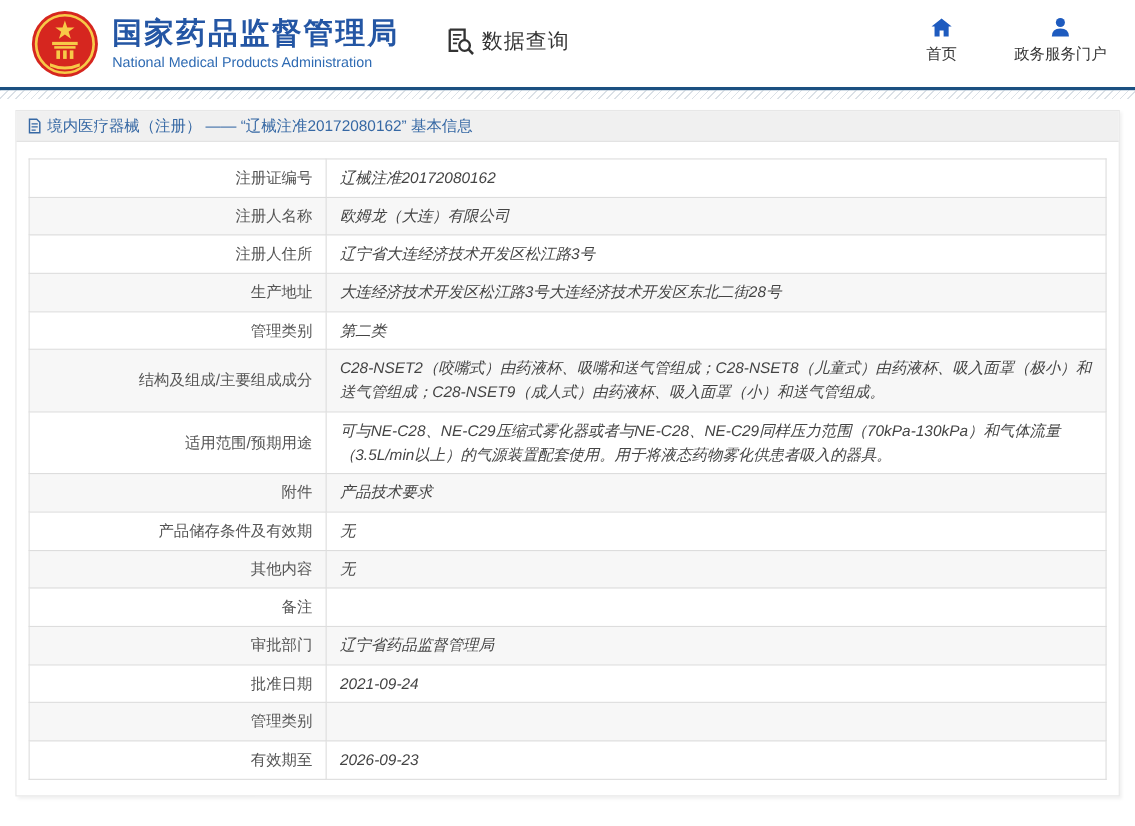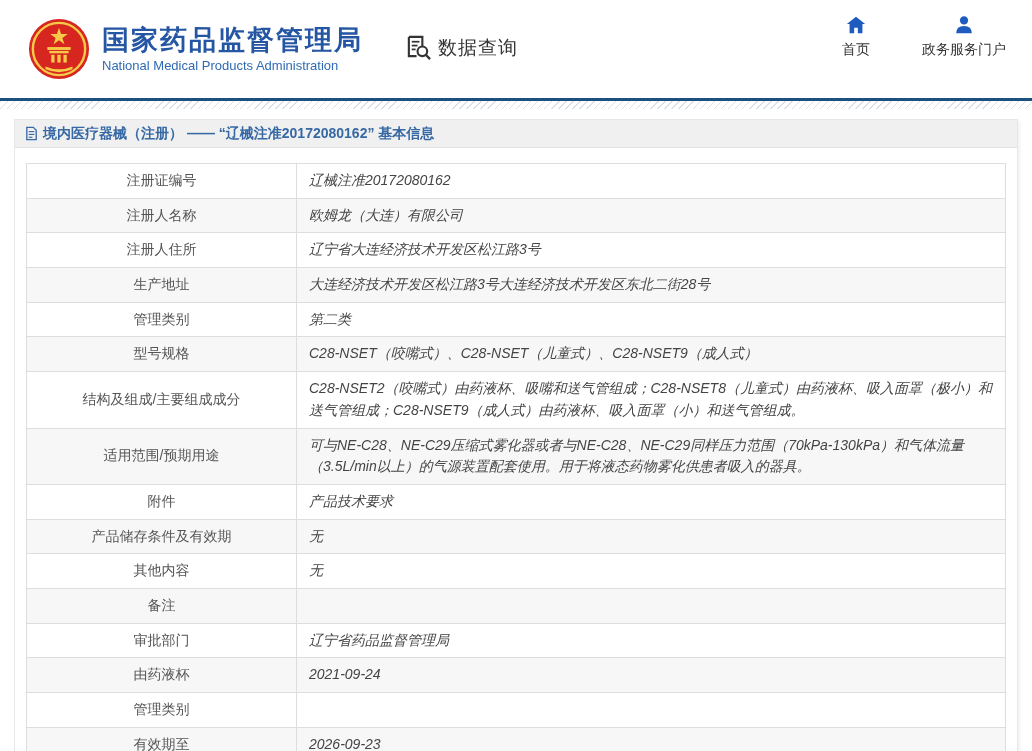--- a/index.html
+++ b/index.html
@@ -1,47 +1,47 @@
 <!DOCTYPE html>
 <html><head>
 <meta charset="utf-8">
 <style>
   * { margin:0; padding:0; box-sizing:border-box; }
   html,body { width:1032px; background:#fff; font-family:"Liberation Sans","DejaVu Sans",sans-serif; }
   body { height:751px; overflow:hidden; }
 
   
-  .header { height:98px; background:#fff; position:relative; display:flex; align-items:center; padding-left:28px; }
+  .header { height:79px; background:#fff; position:relative; display:flex; align-items:center; padding-left:28px; }
   .emblem { width:62px; height:62px; flex:0 0 auto; }
   .brand { margin-left:12px; }
   .brand-title { font-size:27px; font-weight:bold; color:#2456a4; letter-spacing:2px; line-height:1.15; }
   .brand-sub { font-size:13px; color:#2f6bb3; margin-top:2px; }
   .data-query { display:flex; align-items:flex-end; margin-left:42px; margin-top:-4px; }
   .data-query .dq-icon { width:27px; height:27px; margin-right:6px; }
   .dq-label { font-size:19px; color:#333; letter-spacing:1px; }
   .top-nav { position:absolute; right:26px; top:14px; display:flex; gap:52px; }
   .nav-item { display:flex; flex-direction:column; align-items:center; cursor:pointer; }
   .nav-item svg { width:22px; height:22px; }
   .nav-label { font-size:14px; color:#333; margin-top:5px; white-space:nowrap; }
 
   
   .blue-line { height:3px; background:#1b5081; }
   .hatch { height:8px; background:repeating-linear-gradient(135deg, rgba(160,175,190,.38) 0 1px, transparent 1px 5px); }
 
   
   .panel { margin:10px 14px 0 14px; background:#fff; border:1px solid #e7e7e7; box-shadow:2px 2px 3px rgba(0,0,0,.06); padding-bottom:8px; }
-  .crumb-bar { height:28px; background:#f0f0f0; border-bottom:1px solid #e2e2e2; display:flex; align-items:center; padding-left:9px;font-weight:bold; }
+  .crumb-bar { height:28px; background:#f0f0f0; border-bottom:1px solid #e2e2e2; display:flex; align-items:center; padding-left:9px; }
   .crumb-bar svg { width:15px; height:15px; margin-right:4px; flex:0 0 auto; }
   .crumb-text { font-size:14px; color:#3668a4; }
 
   
   .info-table { width:calc(100% - 22px); margin:15px 11px 6px 11px; border-collapse:collapse; border:1px solid #c9c9c9; }
   .info-table tr:nth-child(even) { background:#f7f7f7; }
   .info-table td { border:1px solid #ddd; font-size:14px; padding:6px 12px; line-height:1.55; vertical-align:middle; }
-  td.lbl { width:270px; text-align:center; color:#555; white-space:nowrap; }
+  td.lbl { width:270px; text-align:right; color:#555; white-space:nowrap; }
   td.val { color:#444;font-style:italic; }
 </style>
 </head>
 <body>
 
 <div class="header">
   <svg class="emblem" viewBox="0 0 64 64">
     <circle cx="32" cy="32" r="31" fill="#d6261f"></circle>
     <circle cx="32" cy="32" r="27" fill="none" stroke="#f7c948" stroke-width="2.5"></circle>
     <polygon points="32,10 34.2,16.5 41,16.5 35.5,20.6 37.6,27 32,23 26.4,27 28.5,20.6 23,16.5 29.8,16.5" fill="#f7c948"></polygon>
@@ -115,24 +115,20 @@
         </tr>
     <tr>
           <td class="lbl">生产地址</td>
           <td class="val">大连经济技术开发区松江路3号大连经济技术开发区东北二街28号</td>
         </tr>
     <tr>
           <td class="lbl">管理类别</td>
           <td class="val">第二类</td>
         </tr>
     <tr>
-          <td class="lbl">型号规格</td>
-          <td class="val">C28-NSET（咬嘴式）、C28-NSET（儿童式）、C28-NSET9（成人式）</td>
-        </tr>
-    <tr>
           <td class="lbl">结构及组成/主要组成成分</td>
           <td class="val">C28-NSET2（咬嘴式）由药液杯、吸嘴和送气管组成；C28-NSET8（儿童式）由药液杯、吸入面罩（极小）和送气管组成；C28-NSET9（成人式）由药液杯、吸入面罩（小）和送气管组成。</td>
         </tr>
     <tr>
           <td class="lbl">适用范围/预期用途</td>
           <td class="val">可与NE-C28、NE-C29压缩式雾化器或者与NE-C28、NE-C29同样压力范围（70kPa-130kPa）和气体流量（3.5L/min以上）的气源装置配套使用。用于将液态药物雾化供患者吸入的器具。</td>
         </tr>
     <tr>
           <td class="lbl">附件</td>
           <td class="val">产品技术要求</td>
@@ -147,21 +143,21 @@
         </tr>
     <tr>
           <td class="lbl">备注</td>
           <td class="val"></td>
         </tr>
     <tr>
           <td class="lbl">审批部门</td>
           <td class="val">辽宁省药品监督管理局</td>
         </tr>
     <tr>
-          <td class="lbl">由药液杯</td>
+          <td class="lbl">批准日期</td>
           <td class="val">2021-09-24</td>
         </tr>
     <tr>
           <td class="lbl">管理类别</td>
           <td class="val"></td>
         </tr>
     <tr>
           <td class="lbl">有效期至</td>
           <td class="val">2026-09-23</td>
         </tr>

